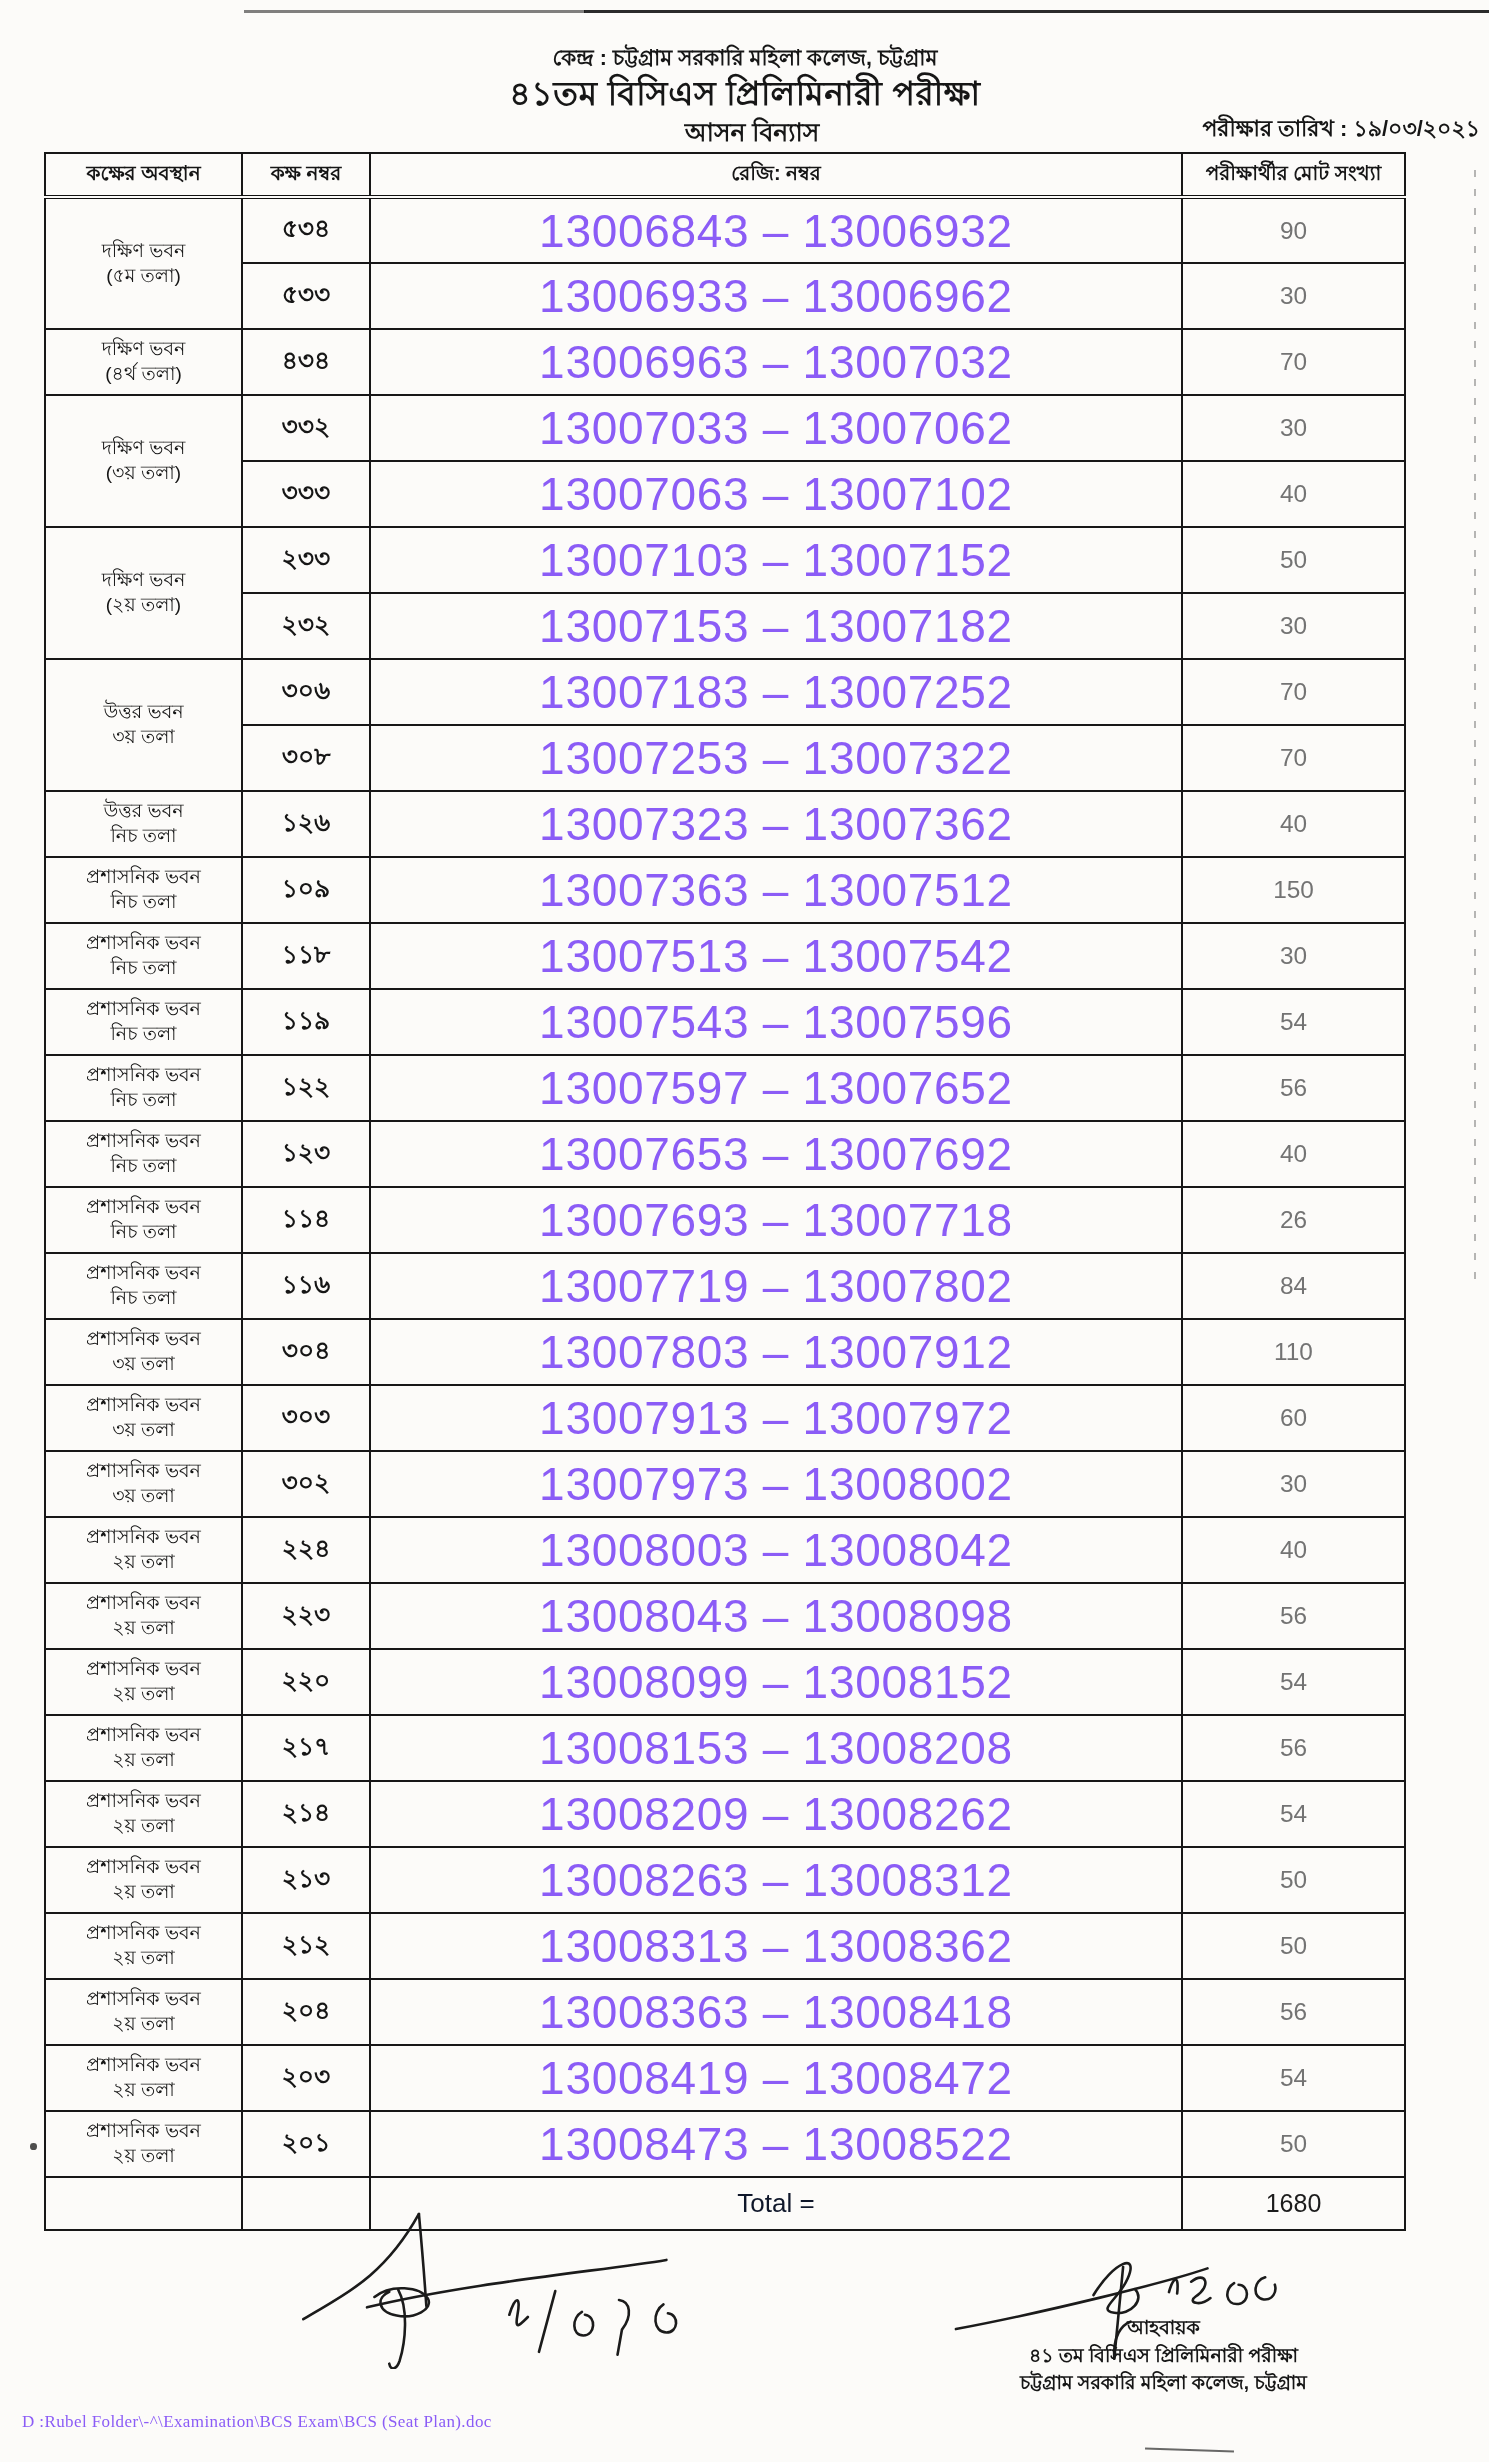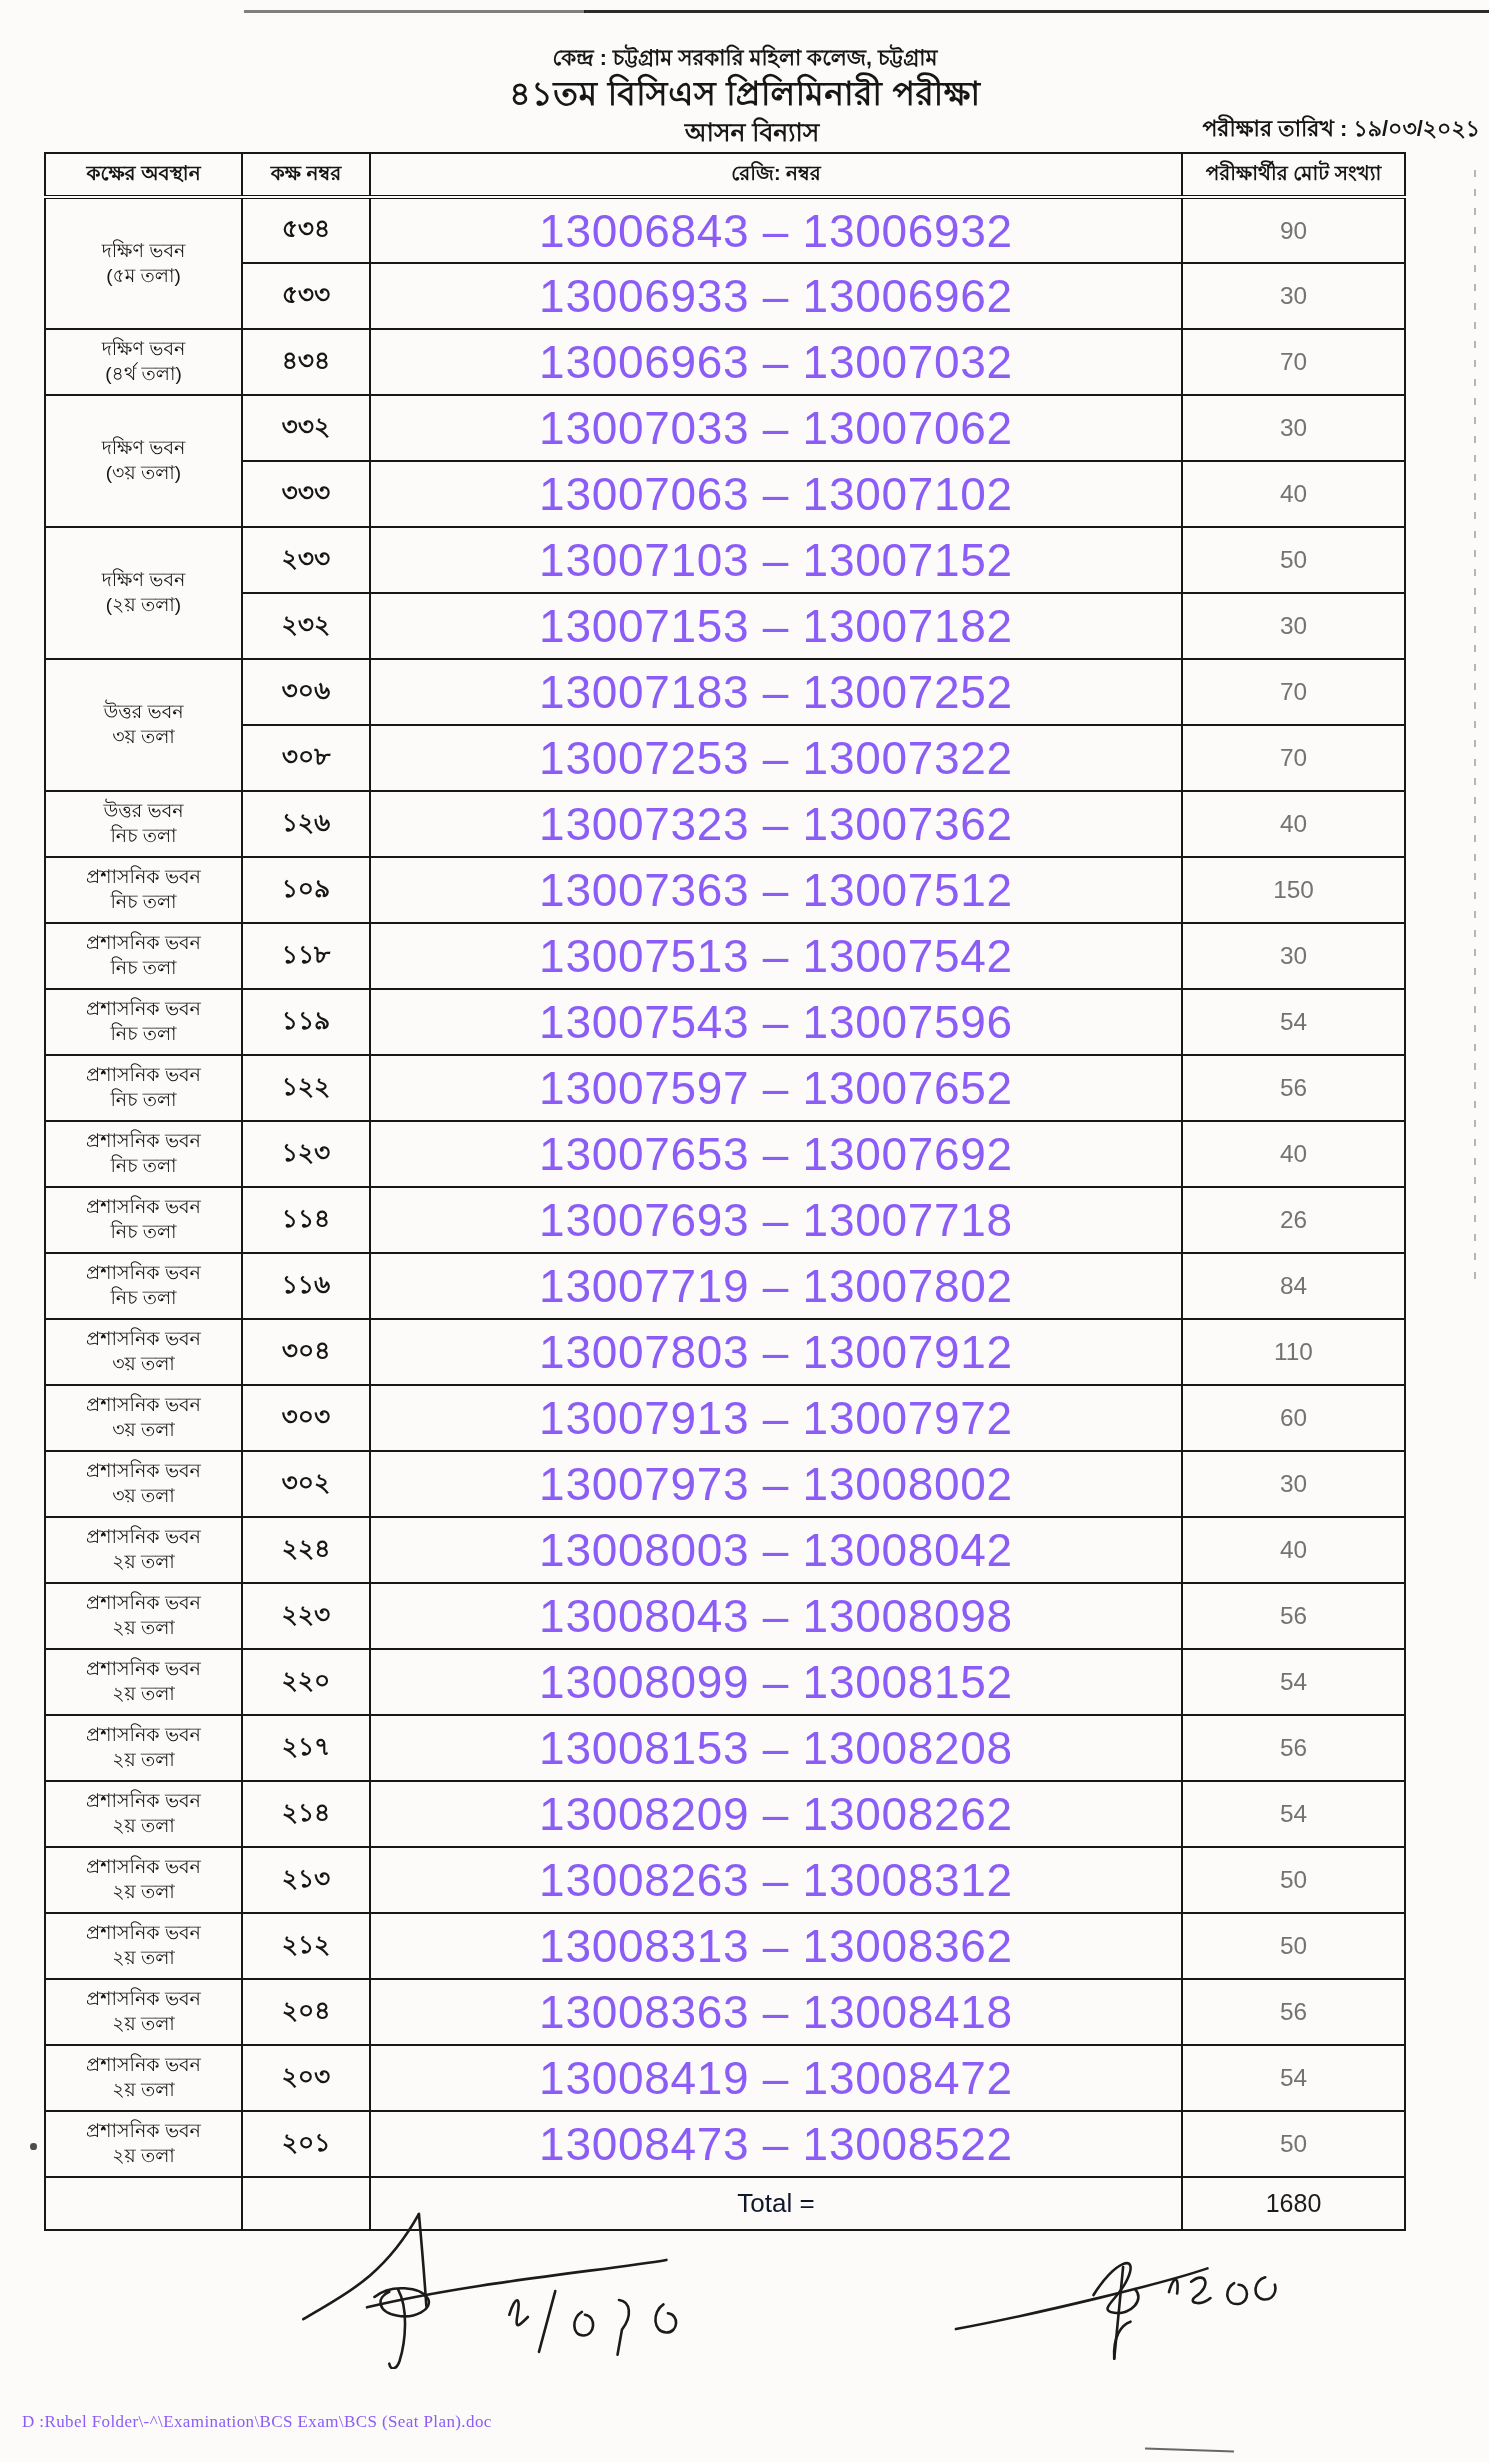--- a/index.html
+++ b/index.html
@@ -378,17 +378,22 @@
         <path d="M198,96 c28,-46 62,-58 46,-22 c-12,28 -42,42 -18,46 c22,4 42,-18 28,-32"></path>
         <path d="M238,58 L226,182"></path>
         <path d="M226,182 c-2,-30 10,-46 22,-50"></path>
         <path d="M300,92 c6,-22 14,-24 11,2"></path>
         <path d="M330,78 c20,-16 28,6 6,20 c-12,8 6,14 20,2"></path>
         <path d="M388,80 c-14,8 -12,30 6,28 c16,-2 14,-26 0,-26"></path>
         <path d="M430,72 c-16,4 -18,28 -2,30 c12,1 18,-10 15,-20"></path>
       </g>
     </svg>
   </div>
+  <div class="sig-block sig-right-block">
+    <div>আহবায়ক</div>
+    <div>৪১ তম বিসিএস প্রিলিমিনারী পরীক্ষা</div>
+    <div>চট্টগ্রাম সরকারি মহিলা কলেজ, চট্টগ্রাম</div>
+  </div>
 
   <div class="file-path">D :Rubel Folder\-^\Examination\BCS Exam\BCS (Seat Plan).doc</div>
 
 </div>
 
 
 </body></html>

